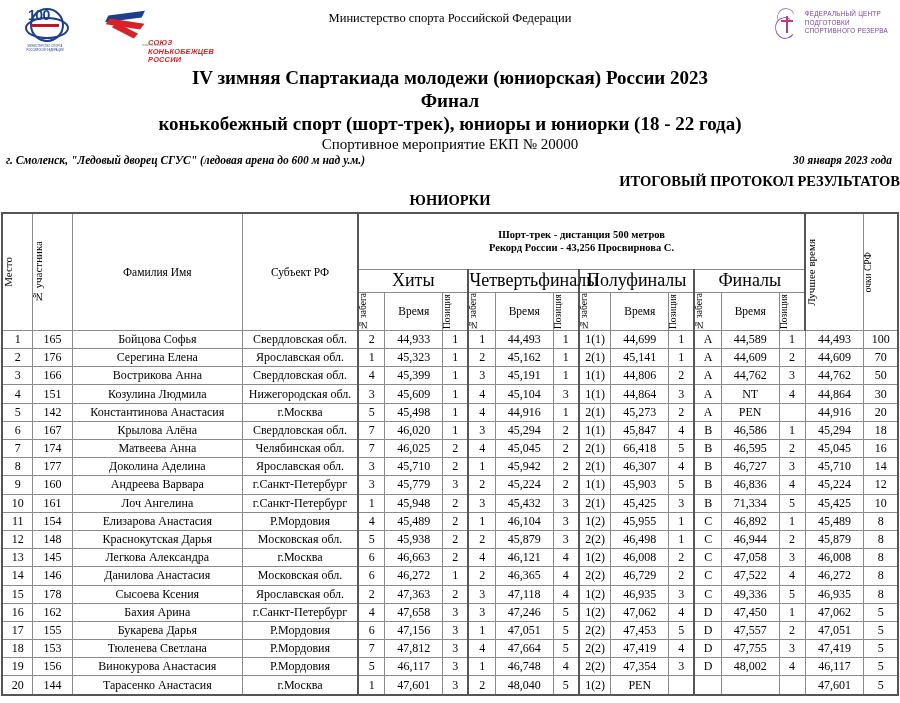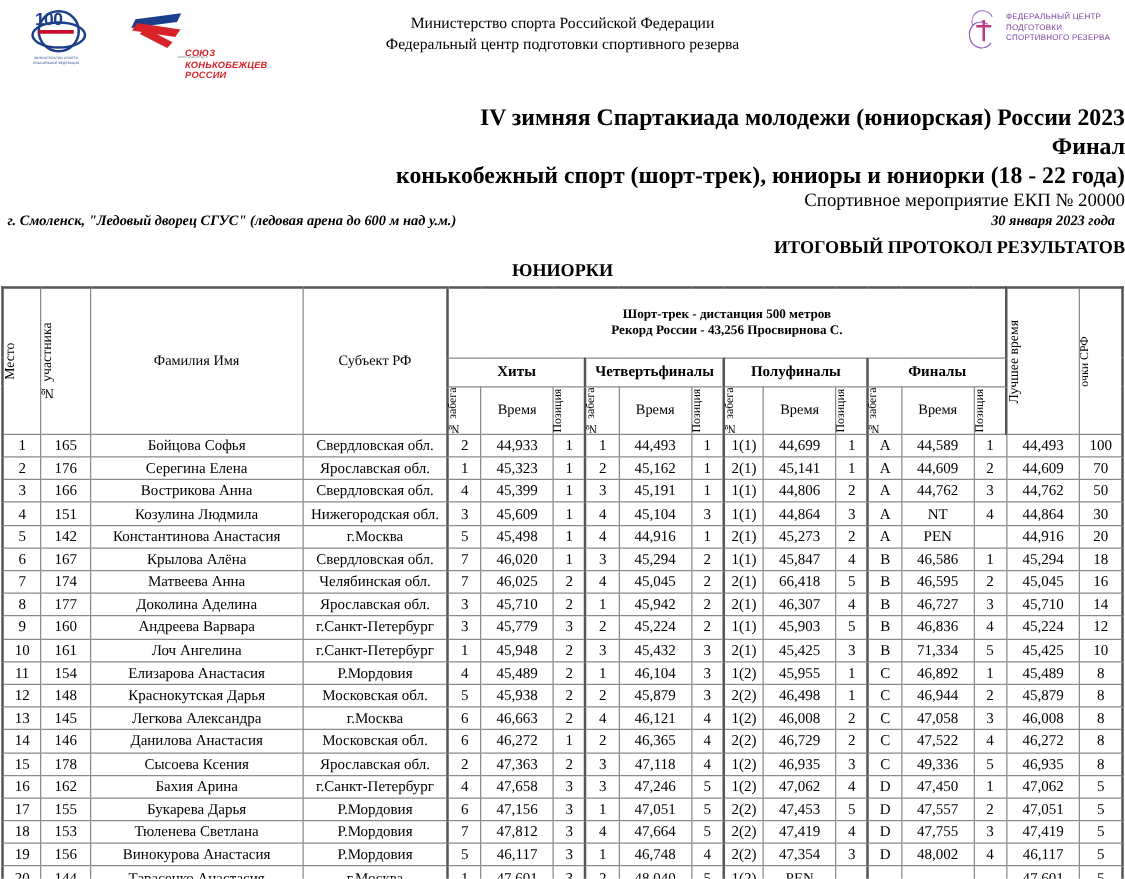--- a/index.html
+++ b/index.html
@@ -176,23 +176,22 @@
     font-family: "Liberation Sans", sans-serif;
     font-size: 6.4px;
     line-height: 8.6px;
     color: #7b3f9d;
     letter-spacing: 0.2px;
     padding-top: 2px;
   }
 
   
   .title-block {
-    text-align: right;
+    text-align: center;
     padding-top: 4px;
-    margin-top: 17px;
   }
   .title-main {
     font-size: 19px;
     font-weight: bold;
     line-height: 23px;
   }
   .title-final {
     font-size: 19px;
     font-weight: bold;
     line-height: 23px;
@@ -264,23 +263,23 @@
     padding: 3px 0;
   }
   .vert-small {
     writing-mode: vertical-rl;
     transform: rotate(180deg);
     white-space: nowrap;
     font-size: 9.5px;
     line-height: 1;
   }
   th.grp-title {
-    font-size: 12px;
+    font-size: 18px;
     height: 22px;
-    font-weight: bold;
+    font-weight: normal;
     margin-top: 41px;
   }
   th.meta {
     font-size: 10.5px;
     font-weight: bold;
     line-height: 13px;
     height: 32px;
     padding: 2px 0;
   }
   th.hcell {
@@ -322,21 +321,20 @@
         <span>СОЮЗ</span><br>
         <span>КОНЬКОБЕЖЦЕВ</span><br>
         <span>РОССИИ</span>
       </span>
       <span class="sk-url">www.russkating.ru</span>
     </div>
   </div>
 
   <div class="ministry-lines">
     <div>Министерство спорта Российской Федерации</div>
-    <div>Федеральный центр подготовки спортивного резерва</div>
   </div>
 
   <div class="logo-fcpsr">
     <span class="mark">
       <span class="arc1"></span>
       <span class="arc2"></span>
       <span class="stem"></span>
       <span class="cross"></span>
     </span>
     <span class="fc-text">

